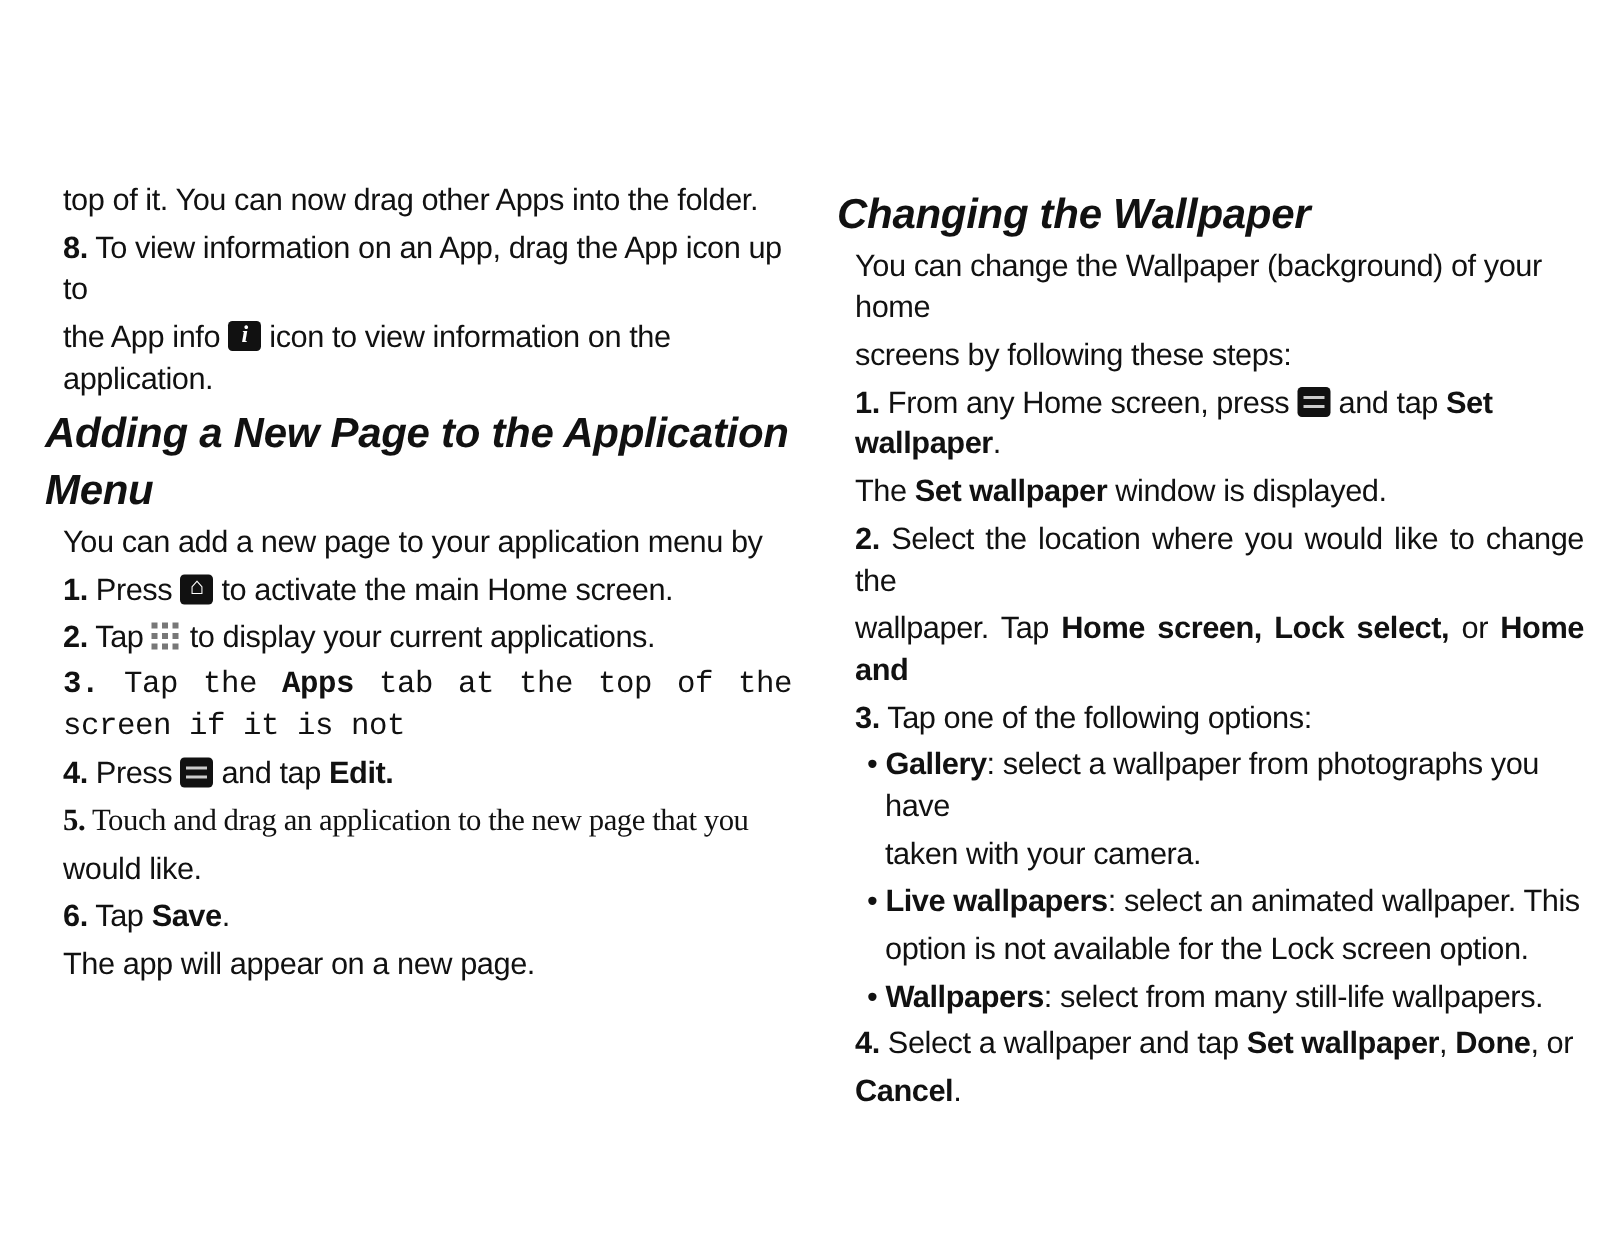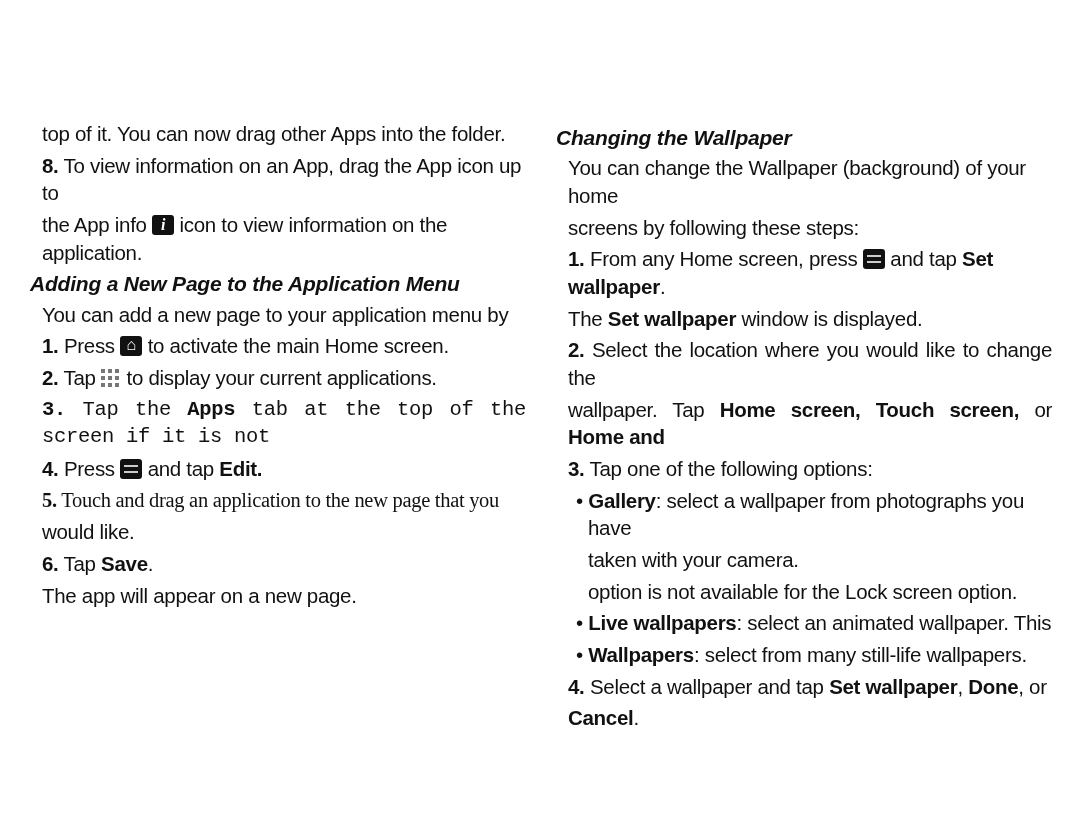--- a/index.html
+++ b/index.html
@@ -9,21 +9,21 @@
     width: 1080px;
     height: 834px;
     font-family: Arial, Helvetica, sans-serif;
     color: #111;
   }
   .page {
     display: flex;
     padding: 120px 24px 30px 30px;
     box-sizing: border-box;
     height: 100%;
-    justify-content: flex-end;
+    flex-direction: column;
   }
   .cols {
     display: flex;
     gap: 30px;
     flex: 1;
   }
   .col {
     flex: 1;
     font-size: 20.5px;
     line-height: 1.35;
@@ -32,21 +32,21 @@
   }
   .col p {
     margin: 0 0 4px 0;
   }
   .indent {
     padding-left: 12px;
   }
   .subhead {
     font-style: italic;
     font-weight: bold;
-    font-size: 21px;
+    font-size: 28px;
     margin-top: 4px;
     margin-bottom: 2px;
     letter-spacing: -0.2px;
   }
   .b { font-weight: bold; }
   .iconbox {
     display: inline-block;
     width: 22px;
     height: 20px;
     background: #111;
@@ -201,40 +201,40 @@
         <span class="b">Set wallpaper</span>
         <span>window is displayed.</span>
       </p>
 
       <p class="indent" style="text-align:justify;">
         <span class="b">2.</span>
         <span>Select the location where you would like to change the</span>
       </p>
       <p class="indent" style="text-align:justify;">
         <span>wallpaper. Tap</span>
-        <span class="b">Home screen, Touch screen,</span>
+        <span class="b">Home screen, Lock select,</span>
         <span>or</span>
         <span class="b">Home and</span>
       </p>
 
       <p class="indent">
         <span class="b">3.</span>
         <span>Tap one of the following options:</span>
       </p>
 
       <div class="bullets indent">
         <p>
           •&nbsp;<span class="b">Gallery</span><span>: select a wallpaper from photographs you have</span>
         </p>
         <p style="padding-left:12px; text-indent:0;">taken with your camera.</p>
 
-        <p style="padding-left:12px; text-indent:0;">option is not available for the Lock screen option.</p>
         <p>
           •&nbsp;<span class="b">Live wallpapers</span><span>: select an animated wallpaper. This</span>
         </p>
+        <p style="padding-left:12px; text-indent:0;">option is not available for the Lock screen option.</p>
 
         <p>
           •&nbsp;<span class="b">Wallpapers</span><span>: select from many still-life wallpapers.</span>
         </p>
       </div>
 
       <p class="indent" style="text-align:justify;">
         <span class="b">4.</span>
         <span>Select a wallpaper and tap</span>
         <span class="b">Set wallpaper</span><span>,</span>

